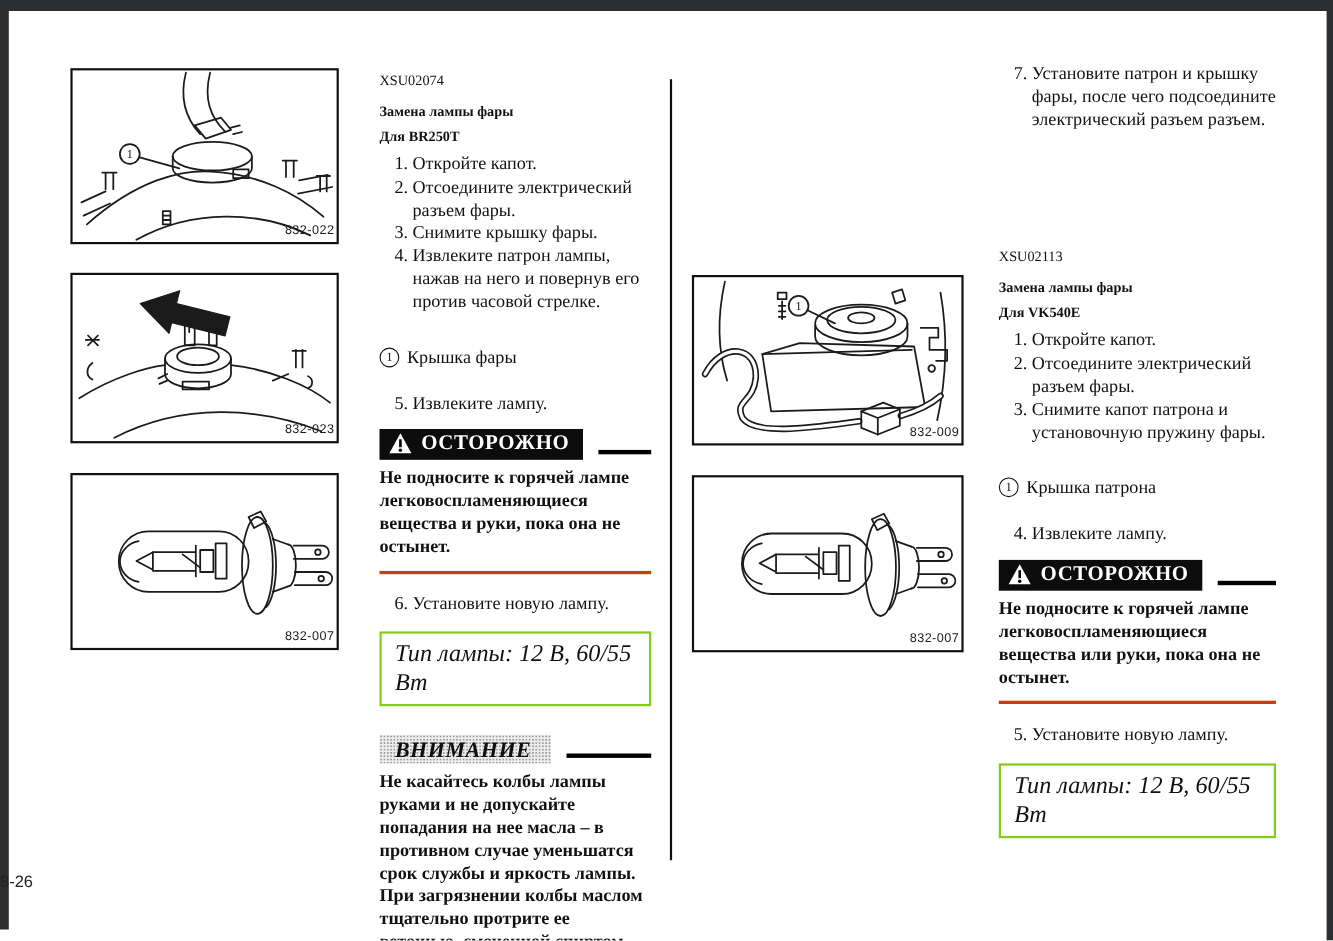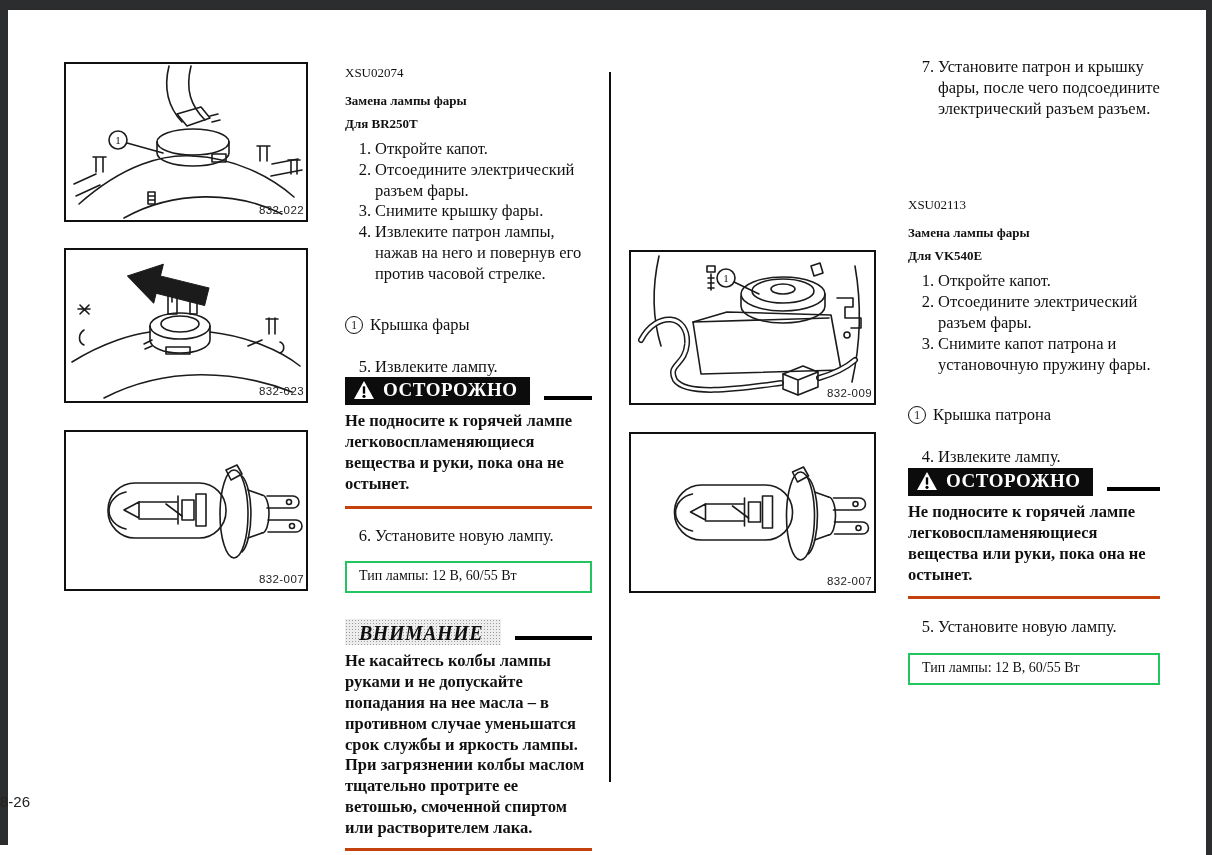--- a/index.html
+++ b/index.html
@@ -22,29 +22,29 @@
   .figlabel{position:absolute;right:2px;bottom:4px;font-family:"Liberation Sans",sans-serif;font-size:11.5px;letter-spacing:.4px;color:#1c1c1c;}
   .code{font-size:13px;margin:0 0 8px 0;}
   .h-title{font-size:13px;font-weight:bold;margin:0;line-height:23px;}
   .steps{margin-top:4px;}
   .step{display:flex;font-size:16.5px;line-height:20.8px;}
   .step .n{flex:0 0 30px;text-align:right;padding-right:4px;box-sizing:border-box;}
   .step .t{flex:1;}
   .mt{margin-top:22px;}
   .callout-row{display:flex;align-items:center;font-size:16.5px;margin-top:30px;}
   .cnum{display:inline-flex;align-items:center;justify-content:center;width:16px;height:16px;border:1.3px solid #111;border-radius:50%;font-size:11.5px;margin-right:7px;flex:0 0 auto;}
-  .warn-head{display:flex;align-items:flex-end;}
+  .warn-head{display:flex;align-items:flex-end;margin-top:13px;}
   .warn-badge{display:inline-flex;align-items:center;gap:8px;background:#0c0c0c;color:#fff;font-weight:bold;font-size:19px;letter-spacing:.5px;padding:2px 12px 4px 8px;}
   .head-line{flex:1;border-bottom:4px solid #000;margin:0 0 5px 14px;}
   .btext{font-weight:bold;font-size:16.5px;line-height:20.8px;border-bottom:3px solid #c2410c;padding:6px 0 11px 0;margin:0;}
   .note-head{display:flex;align-items:flex-end;margin-top:26px;}
   .note-badge{display:inline-block;font-style:italic;font-weight:bold;font-size:20px;letter-spacing:.5px;color:#101010;padding:3px 18px 0 14px;
     background-color:#ededed;background-image:radial-gradient(#9b9b9b .7px,rgba(0,0,0,0) .8px);background-size:3px 3px;}
-  .lampbox{border:2px solid #22c55e;padding:5px 8px 7px 12px;font-size:14px;margin-top:15px;box-sizing:border-box;width:100%;}
-  .mt-code{margin-top:78px;}
+  .lampbox{border:2px solid #84cc16;padding:5px 8px 7px 12px;font-size:22px;margin-top:15px;box-sizing:border-box;width:100%;font-style:italic;}
+  .mt-code{margin-top:106px;}
   .pagenum{position:absolute;left:0;top:793px;width:1212px;font-family:"Liberation Sans",sans-serif;font-size:15px;color:#222;}
   .ln{stroke:#1b1b1b;fill:none;stroke-width:1.6;stroke-linecap:round;stroke-linejoin:round;}
   .lnf{stroke:#1b1b1b;fill:#1b1b1b;stroke-width:1;stroke-linejoin:round;}
   .cable-under{stroke:#1b1b1b;fill:none;stroke-width:6;stroke-linecap:round;}
   .cable-over{stroke:#fff;fill:none;stroke-width:3;stroke-linecap:round;}
   .ctext{font-family:"Liberation Serif",serif;font-size:11px;fill:#111;text-anchor:middle;}
 </style>
 </head>
 <body>
 

